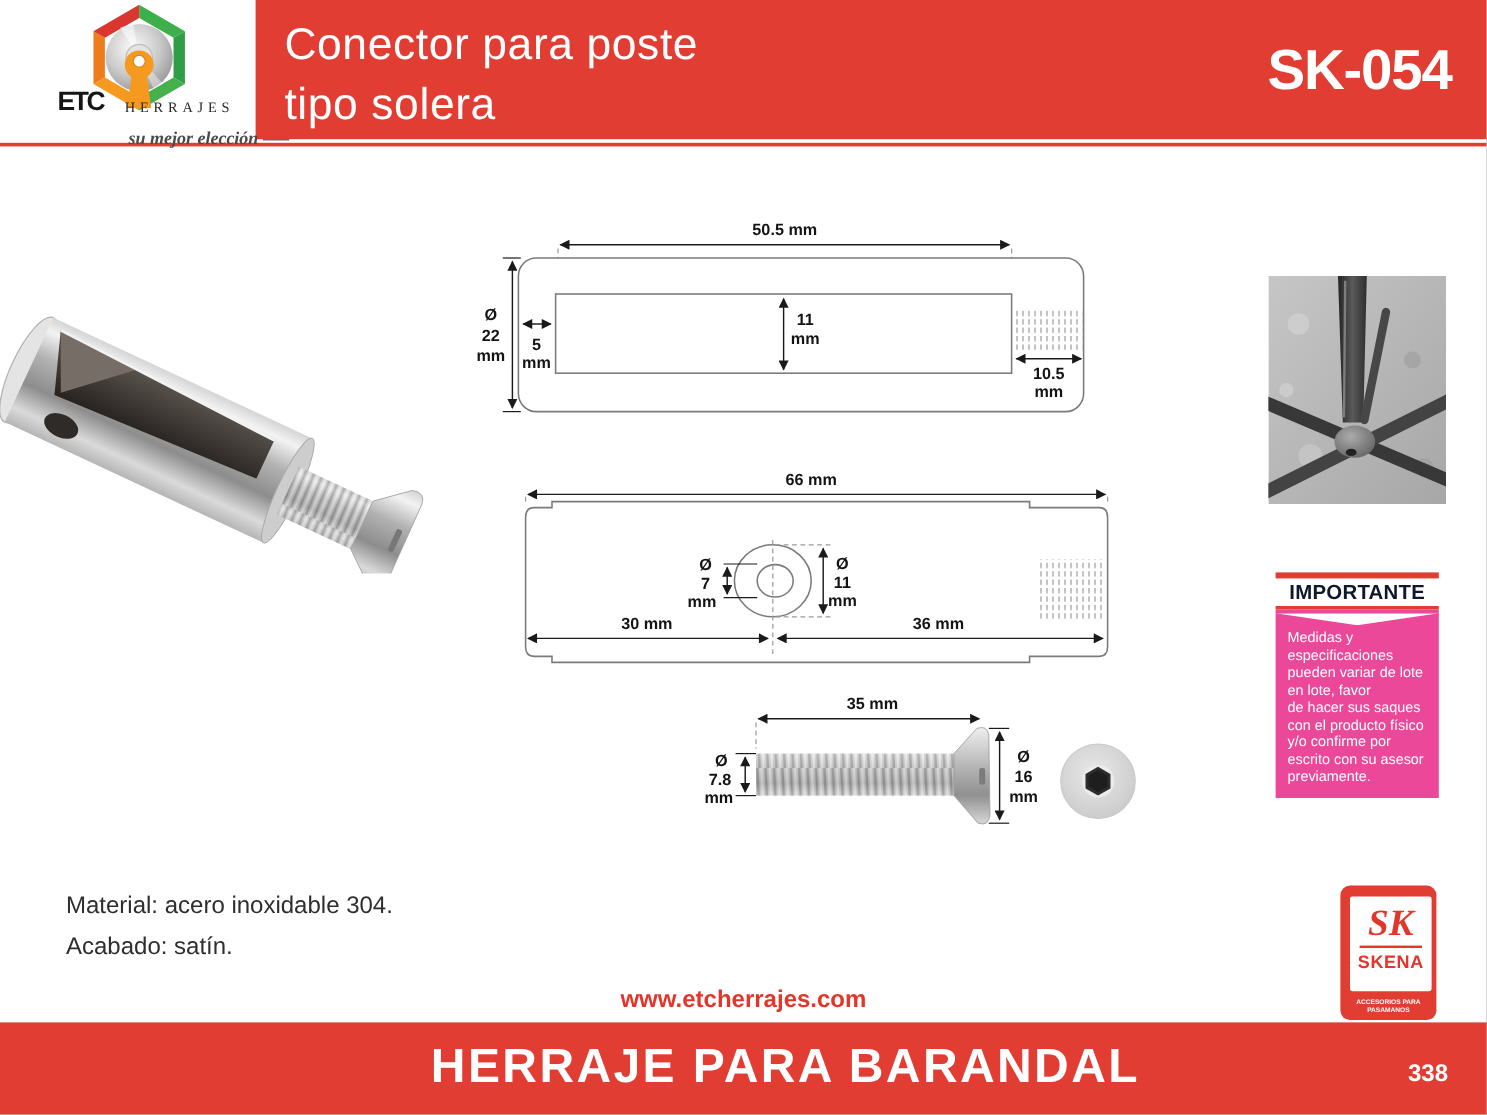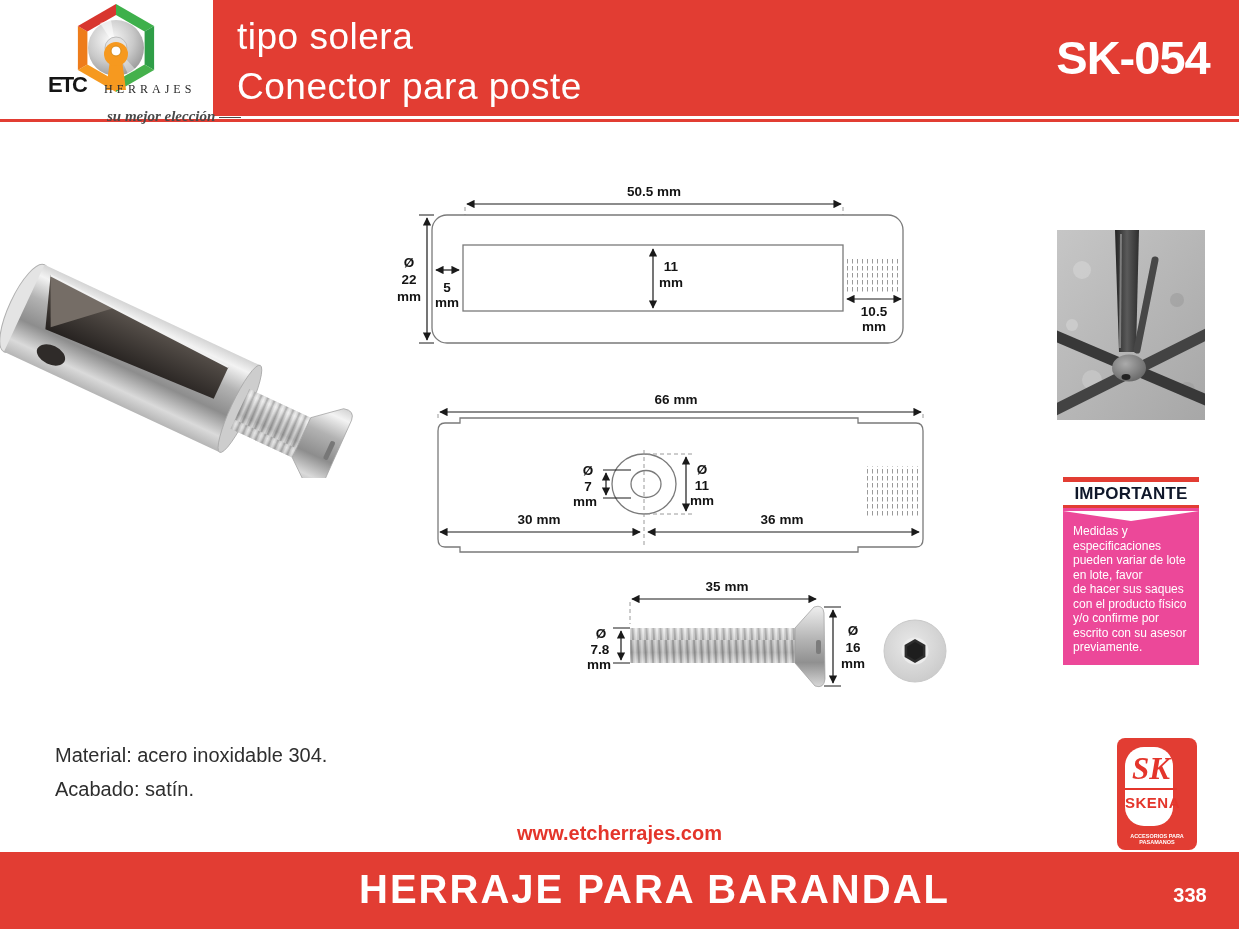--- a/index.html
+++ b/index.html
@@ -41,22 +41,22 @@
                clip-path:polygon(0 0,100% 0,50% 100%);}
   .imp-text{color:#fff;font-size:12px;line-height:14.5px;white-space:pre-line;}
   
   .spec1{position:absolute;left:55px;top:744px;font-size:20px;color:#2e2e2e;}
   .spec2{position:absolute;left:55px;top:778px;font-size:20px;color:#2e2e2e;}
   .site{position:absolute;left:0;top:822px;width:100%;text-align:center;color:#e4352b;
         font-size:20px;font-weight:bold;}
   
   .skena{position:absolute;left:1117px;top:738px;width:80px;height:112px;background:#e23d33;
          border-radius:8px;}
-  .skena-white{position:absolute;left:8px;top:9px;width:48px;height:79px;background:#fff;
-         border-radius:19px;text-align:center;}
+  .skena-white{position:absolute;left:8px;top:9px;width:68px;height:79px;background:#fff;
+         border-radius:2px;text-align:center;}
   .skena-sk{font-family:"Liberation Serif",serif;font-style:italic;font-weight:bold;
          font-size:31px;color:#e4352b;line-height:38px;border-bottom:2.5px solid #e4352b;
          width:52px;margin:3px auto 0;}
   .skena-name{font-weight:bold;font-size:15px;color:#e4352b;letter-spacing:.5px;margin-top:4px;}
   .skena-tagline{position:absolute;bottom:5px;left:0;right:0;color:#fff;font-size:5.5px;
          font-weight:bold;text-align:center;}
   
   .footer{position:absolute;left:0;top:852px;width:100%;height:77px;background:#e23d33;padding-left:35px;}
   .footer-text{width:100%;text-align:center;color:#fff;font-weight:bold;font-size:40px;
          letter-spacing:2px;line-height:74px;}
@@ -91,22 +91,22 @@
     <circle cx="68" cy="46" r="11" fill="#e3e3e3" stroke="#bdbdbd"></circle>
     <polygon points="62,58 74,58 78,88 58,88" fill="#f6991f"></polygon>
     <circle cx="68" cy="52" r="12" fill="#f6991f"></circle>
     <circle cx="68" cy="49" r="5" fill="#fff" stroke="#d88a15"></circle>
   </svg>
   <div class="logo-etc">ETC</div>
   <div class="logo-sub">HERRAJES</div>
   <div class="logo-tag">su mejor elección</div>
 
   <div class="title">
+    <div>Conector para poste</div>
     <div>tipo solera</div>
-    <div>Conector para poste</div>
   </div>
   <div class="code">SK-054</div>
 
   <svg class="photo-main" width="400" height="238" viewBox="0 0 400 238">
     <defs>
       <linearGradient id="metalV" x1="0" y1="0" x2="0" y2="1">
         <stop offset="0" stop-color="#d4d4d4"></stop>
           <stop offset="0.12" stop-color="#f3f3f3"></stop>
         <stop offset="0.35" stop-color="#b2b2b2"></stop>
           <stop offset="0.62" stop-color="#8d8d8d"></stop>

